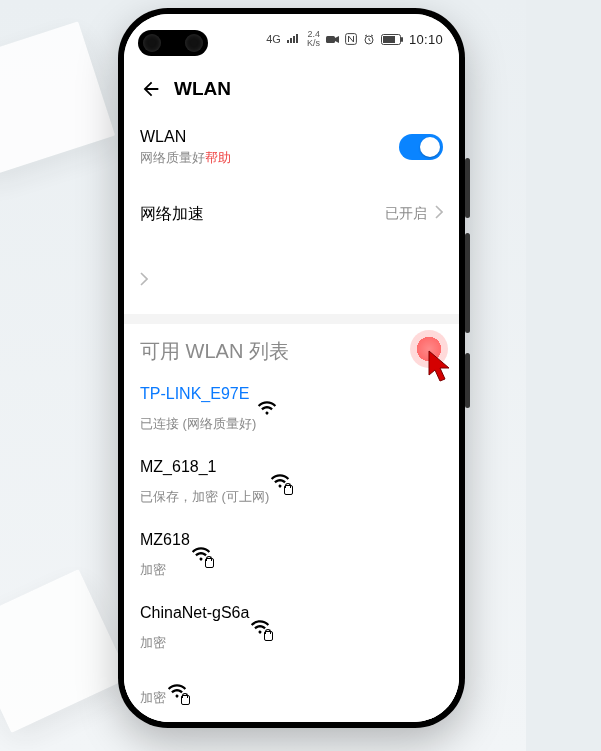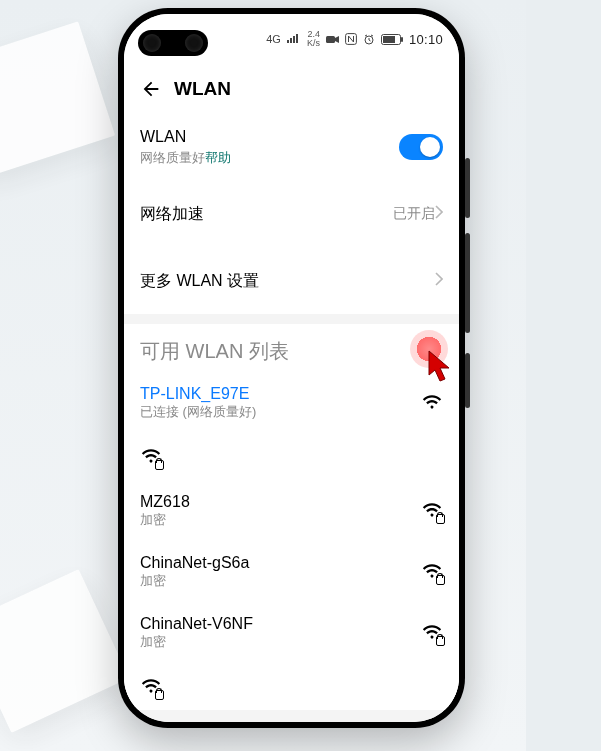--- a/index.html
+++ b/index.html
@@ -28,29 +28,29 @@
   .header{display:flex;align-items:center;height:50px;padding:0 14px;background:#fff;}
   .back{width:26px;height:26px;display:flex;align-items:center;justify-content:center;color:#111;margin-right:10px}
   .title{font-size:19px;font-weight:600;color:#000}
 
   .section{background:#fff}
   .row{display:flex;align-items:center;justify-content:space-between;padding:12px 16px;min-height:42px}
   .row + .row{border-top:1px solid transparent}
   .row .left{display:flex;flex-direction:column;gap:3px}
   .row .label{font-size:16px;color:#000}
   .row .sub{font-size:13px;color:#8a8a8a}
-  .row .sub a{color:#0f766e;text-decoration:none}
-  .right-text{font-size:14px;color:#8a8a8a;}
+  .row .sub a{color:#ef4444;text-decoration:none}
+  .right-text{font-size:14px;color:#8a8a8a;margin-right:8px}
   .chev{color:#b8b8b8}
   .divider{height:10px;background:#f4f4f4}
   .list-header{padding:14px 16px 8px;font-size:20px;color:#8a8a8a;background:#fff}
-  .net{display:flex;align-items:center;justify-content:space-between;padding:12px 16px;background:#fff}
+  .net{display:flex;align-items:center;justify-content:flex-start;padding:12px 16px;background:#fff}
   .net + .net{border-top:1px solid transparent}
   .net .nm{font-size:16px;color:#000}
-  .net .st{font-size:13px;color:#8a8a8a;margin-top:0}
+  .net .st{font-size:13px;color:#8a8a8a;margin-top:12px}
   .net.active .nm{color:#0a7aff}
   .wifi-ic{width:22px;height:22px;position:relative;color:#000}
   .wifi-ic.small-lock:after{content:"";position:absolute;right:-2px;bottom:-2px;width:7px;height:8px;border:1.3px solid #000;border-radius:2px;background:#fff}
   .wifi-ic.small-lock:before{content:"";position:absolute;right:0px;bottom:5px;width:4px;height:4px;border:1.3px solid #000;border-bottom:none;border-radius:3px 3px 0 0;background:transparent;z-index:2}
 
   .switch{width:44px;height:26px;border-radius:14px;background:#0a84ff;position:relative}
   .switch .knob{position:absolute;right:3px;top:3px;width:20px;height:20px;border-radius:50%;background:#fff;box-shadow:0 1px 2px rgba(0,0,0,.25)}
 
   .highlight{position:absolute;width:38px;height:38px;border-radius:50%;background:radial-gradient(circle,#ff8a8a 0%,#ff6b6b 45%,rgba(255,107,107,.25) 46%,rgba(255,107,107,.25) 75%,rgba(255,107,107,0) 76%);z-index:60;pointer-events:none}
   .cursor{position:absolute;z-index:61;pointer-events:none}
@@ -144,23 +144,20 @@
               <span class="right-text">已开启</span>
               <span class="chev">
                 <svg width="8" height="14" viewBox="0 0 8 14">
                     <path d="M1 1l6 6-6 6" fill="none" stroke="#b8b8b8" stroke-width="1.6"></path>
                   </svg>
               </span>
             </div>
           </div>
 
           <div class="row">
-            <div class="left">
-                <span class="label">更多 WLAN 设置</span>
-              </div>
             <span class="chev">
               <svg width="8" height="14" viewBox="0 0 8 14">
                   <path d="M1 1l6 6-6 6" fill="none" stroke="#b8b8b8" stroke-width="1.6"></path>
                 </svg>
             </span>
           </div>
         </div>
 
         <div class="divider"></div>
 
@@ -172,20 +169,24 @@
                 <div class="nm">TP-LINK_E97E</div>
                 <div class="st">已连接 (网络质量好)</div>
               </div>
               <span class="wifi-ic"><svg width="22" height="18" viewBox="0 0 24 20">
                   <path d="M12 18.5c.9 0 1.7-.8 1.7-1.7S12.9 15 12 15s-1.7.8-1.7 1.7.8 1.8 1.7 1.8z" fill="#000"></path>
                   <path d="M5.5 11.8C7.3 10 9.6 9 12 9s4.7 1 6.5 2.8l-1.8 1.8C15.5 12.3 13.8 11.6 12 11.6s-3.5.7-4.7 2z" fill="#000"></path>
                   <path d="M1.8 8C4.6 5.2 8.2 3.7 12 3.7S19.4 5.2 22.2 8l-1.8 1.8C18 7.4 15.1 6.2 12 6.2S6 7.4 3.6 9.8z" fill="#000"></path>
                 </svg></span>
             </div>
             <div class="net">
+              <div class="left">
+                <div class="nm">MZ_618_1</div>
+                <div class="st">已保存，加密 (可上网)</div>
+              </div>
               <span class="wifi-ic small-lock"><svg width="22" height="18" viewBox="0 0 24 20">
                   <path d="M12 18.5c.9 0 1.7-.8 1.7-1.7S12.9 15 12 15s-1.7.8-1.7 1.7.8 1.8 1.7 1.8z" fill="#000"></path>
                   <path d="M5.5 11.8C7.3 10 9.6 9 12 9s4.7 1 6.5 2.8l-1.8 1.8C15.5 12.3 13.8 11.6 12 11.6s-3.5.7-4.7 2z" fill="#000"></path>
                   <path d="M1.8 8C4.6 5.2 8.2 3.7 12 3.7S19.4 5.2 22.2 8l-1.8 1.8C18 7.4 15.1 6.2 12 6.2S6 7.4 3.6 9.8z" fill="#000"></path>
                 </svg></span>
             </div>
             <div class="net">
               <div class="left">
                 <div class="nm">MZ618</div>
                 <div class="st">加密</div>
@@ -202,21 +203,20 @@
                 <div class="st">加密</div>
               </div>
               <span class="wifi-ic small-lock"><svg width="22" height="18" viewBox="0 0 24 20">
                   <path d="M12 18.5c.9 0 1.7-.8 1.7-1.7S12.9 15 12 15s-1.7.8-1.7 1.7.8 1.8 1.7 1.8z" fill="#000"></path>
                   <path d="M5.5 11.8C7.3 10 9.6 9 12 9s4.7 1 6.5 2.8l-1.8 1.8C15.5 12.3 13.8 11.6 12 11.6s-3.5.7-4.7 2z" fill="#000"></path>
                   <path d="M1.8 8C4.6 5.2 8.2 3.7 12 3.7S19.4 5.2 22.2 8l-1.8 1.8C18 7.4 15.1 6.2 12 6.2S6 7.4 3.6 9.8z" fill="#000"></path>
                 </svg></span>
             </div>
             <div class="net">
               <div class="left">
-                <div class="nm">ChinaNet-V6NF</div>
                 <div class="st">加密</div>
               </div>
               <span class="wifi-ic small-lock"><svg width="22" height="18" viewBox="0 0 24 20">
                   <path d="M12 18.5c.9 0 1.7-.8 1.7-1.7S12.9 15 12 15s-1.7.8-1.7 1.7.8 1.8 1.7 1.8z" fill="#000"></path>
                   <path d="M5.5 11.8C7.3 10 9.6 9 12 9s4.7 1 6.5 2.8l-1.8 1.8C15.5 12.3 13.8 11.6 12 11.6s-3.5.7-4.7 2z" fill="#000"></path>
                   <path d="M1.8 8C4.6 5.2 8.2 3.7 12 3.7S19.4 5.2 22.2 8l-1.8 1.8C18 7.4 15.1 6.2 12 6.2S6 7.4 3.6 9.8z" fill="#000"></path>
                 </svg></span>
             </div>
             <div class="net">
               <span class="wifi-ic small-lock"><svg width="22" height="18" viewBox="0 0 24 20">

